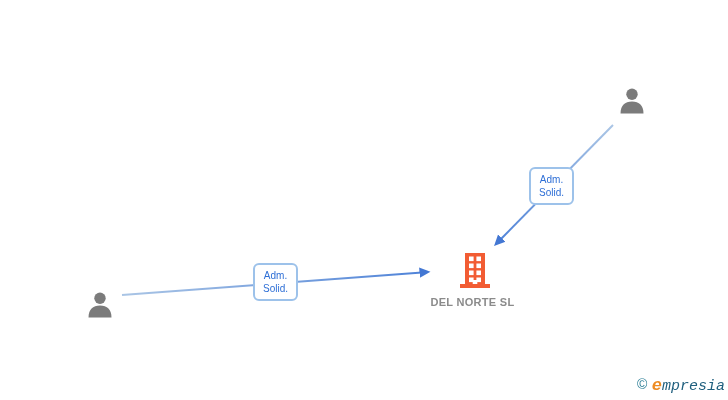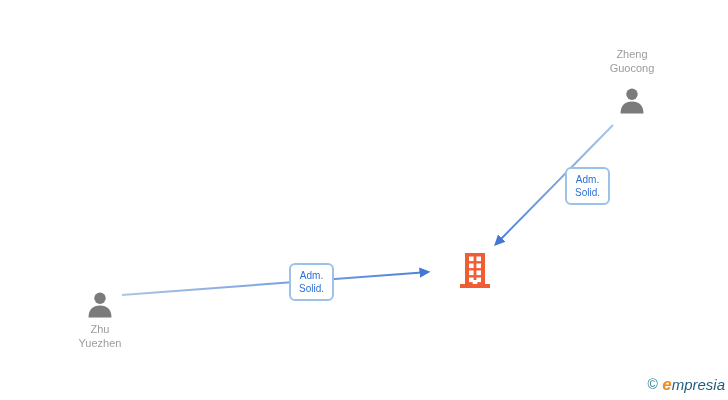--- a/index.html
+++ b/index.html
@@ -6,25 +6,25 @@
   .stage{position:relative;width:728px;height:400px;background:#ffffff;overflow:hidden;
          font-family:"Liberation Sans",sans-serif;}
   .edges-svg{position:absolute;left:0;top:0;width:728px;height:400px;z-index:1;pointer-events:none;}
   .node{position:absolute;z-index:2;cursor:pointer;}
   .person-name{position:absolute;z-index:2;text-align:center;font-size:11px;line-height:14px;
                color:#9c9c9c;}
   .company-name{position:absolute;z-index:3;text-align:center;font-size:11px;line-height:14px;
                 font-weight:bold;color:#8b8b8b;letter-spacing:0.3px;}
   .edge-label{position:absolute;z-index:4;background:#ffffff;border:2px solid #9dc2ea;
               border-radius:6px;color:#2e6fd6;font-size:10px;line-height:13px;
-              text-align:center;padding:4px 0;width:41px;margin-left:36px;}
+              text-align:center;padding:4px 0;width:41px;}
   .icon-wrap{display:block;}
   .logo{position:absolute;right:3px;bottom:5px;z-index:5;white-space:nowrap;cursor:pointer;}
   .logo .copy{color:#2d7f97;font-size:14px;vertical-align:1px;font-family:"Liberation Sans",sans-serif;}
-  .logo .brand{font-family:Liberation Sans, sans-serif;font-style:italic;font-size:15px;color:#1f5f7e;}
+  .logo .brand{font-family:Liberation Mono, monospace;font-style:italic;font-size:15px;color:#1f5f7e;}
   .logo .brand .e{color:#ee8b21;font-size:17px;font-weight:bold;}
 </style>
 </head>
 <body>
 
 <div class="stage">
 
   <svg class="edges-svg" viewBox="0 0 728 400">
     <defs>
       <marker id="arrowhead" markerUnits="userSpaceOnUse" markerWidth="12" markerHeight="12" viewBox="0 0 12 12" refX="2.5" refY="6" orient="auto">
@@ -36,44 +36,36 @@
       </linearGradient>
       <linearGradient id="grad-right" gradientUnits="userSpaceOnUse" x1="613" y1="125" x2="498" y2="243">
         <stop offset="0" stop-color="#aac5e5"></stop>
           <stop offset="1" stop-color="#4e82d8"></stop>
       </linearGradient>
     </defs>
     <line x1="122" y1="295" x2="422" y2="272.5" stroke="url(#grad-left)" stroke-width="2" marker-end="url(#arrowhead)"></line>
     <line x1="613" y1="125" x2="500" y2="240" stroke="url(#grad-right)" stroke-width="2" marker-end="url(#arrowhead)"></line>
   </svg>
 
-  <div class="person-name" style="left:572px;top:47px;width:120px;">
-    <div>Zheng</div>
-    <div>Guocong</div>
-  </div>
   <div class="node" style="left:618px;top:87px;width:28px;height:28px;">
     <span class="icon-wrap">
       <svg width="28" height="28" viewBox="0 0 28 28">
         <circle cx="14" cy="7.2" r="5.7" fill="#7b7b7b"></circle>
         <path d="M2.5,26.5 c0,-7.8 4.3,-12 11.5,-12 c7.2,0 11.5,4.2 11.5,12 z" fill="#7b7b7b"></path>
       </svg>
     </span>
   </div>
 
   <div class="node" style="left:86px;top:291px;width:28px;height:28px;">
     <span class="icon-wrap">
       <svg width="28" height="28" viewBox="0 0 28 28">
         <circle cx="14" cy="7.2" r="5.7" fill="#7b7b7b"></circle>
         <path d="M2.5,26.5 c0,-7.8 4.3,-12 11.5,-12 c7.2,0 11.5,4.2 11.5,12 z" fill="#7b7b7b"></path>
       </svg>
     </span>
-  </div>
-  <div class="person-name" style="left:40px;top:322px;width:120px;">
-    <div>Zhu</div>
-    <div>Yuezhen</div>
   </div>
 
   <div class="node" style="left:460px;top:253px;width:30px;height:35px;">
     <span class="icon-wrap">
       <svg width="30" height="35" viewBox="0 0 30 35">
         <rect x="5" y="0" width="20" height="35" fill="#f25c33"></rect>
         <rect x="0" y="31" width="30" height="4" fill="#f25c33"></rect>
         <g fill="#ffffff">
           <rect x="9" y="3.5" width="4.6" height="4.6"></rect>
             <rect x="16.4" y="3.5" width="4.6" height="4.6"></rect>
@@ -82,20 +74,21 @@
           <rect x="9" y="17.5" width="4.6" height="4.6"></rect>
             <rect x="16.4" y="17.5" width="4.6" height="4.6"></rect>
           <rect x="9" y="24.5" width="4.6" height="4.6"></rect>
             <rect x="16.4" y="24.5" width="4.6" height="4.6"></rect>
           <rect x="12.7" y="27" width="4.6" height="4"></rect>
         </g>
       </svg>
     </span>
   </div>
   <div class="company-name" style="left:395px;top:295px;width:155px;">
+    <div>DEL NORTE SL</div>
   </div>
 
   <div class="edge-label" style="left:253px;top:263px;">
     <div>Adm.</div>
     <div>Solid.</div>
   </div>
 
   <div class="edge-label" style="left:529px;top:167px;">
     <div>Adm.</div>
     <div>Solid.</div>

